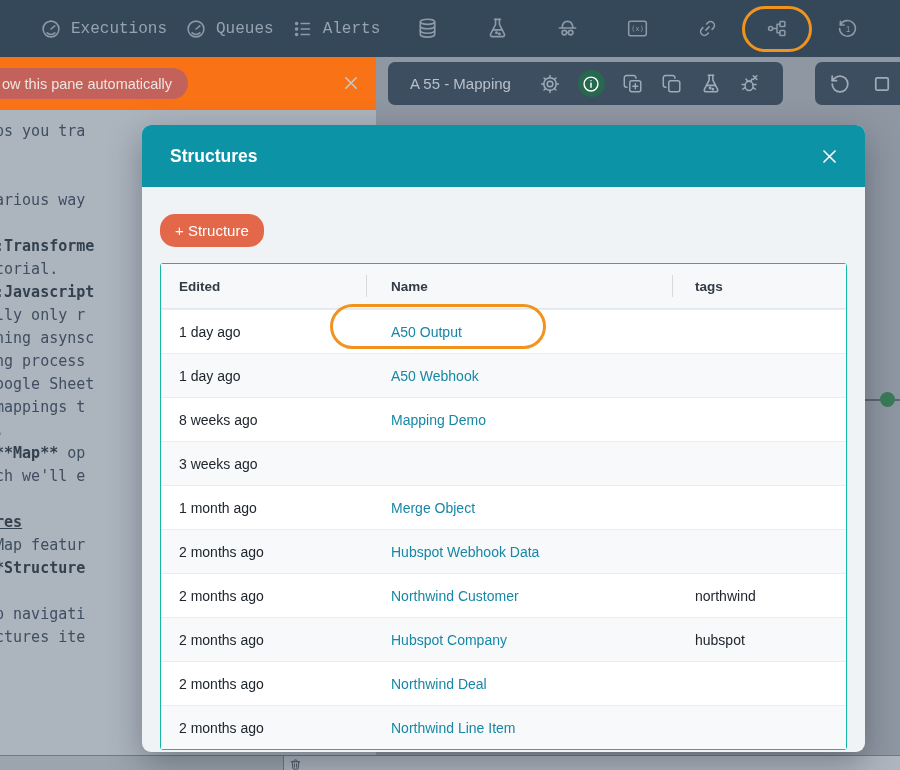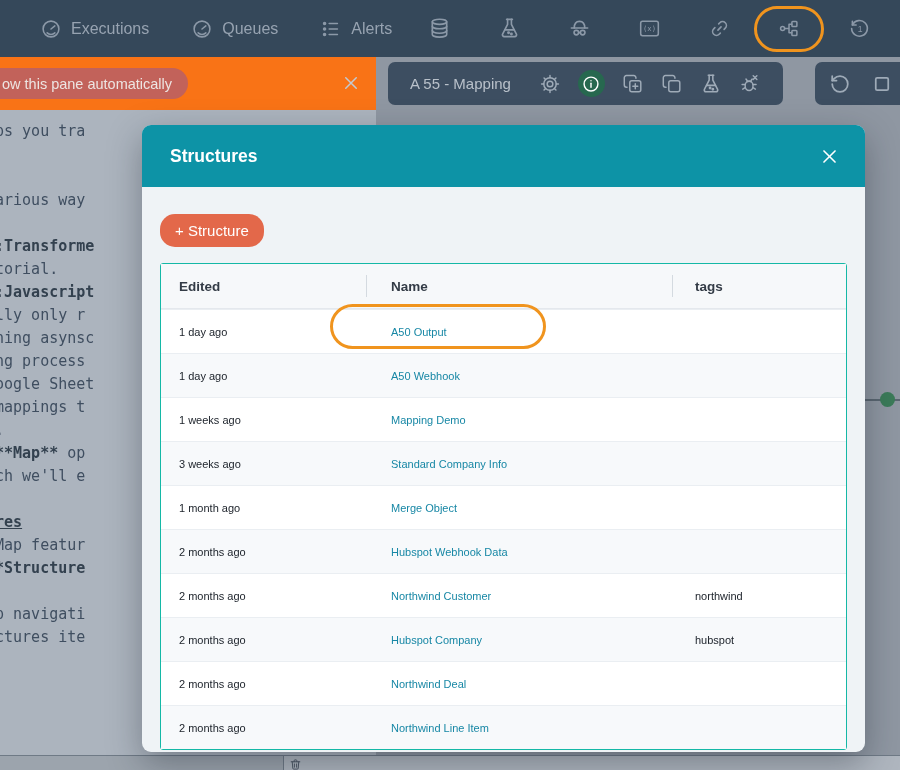--- a/index.html
+++ b/index.html
@@ -4,21 +4,21 @@
 <style>
   html,body{margin:0;padding:0;}
   .app{position:relative;width:900px;height:770px;overflow:hidden;
        background:#8F97A2;font-family:"Liberation Sans",sans-serif;
        -webkit-font-smoothing:antialiased;}
   .icon svg{width:100%;height:100%;display:block;}
 
   
   .topnav{position:absolute;top:0;left:0;width:900px;height:57px;background:#35485A;
           display:flex;align-items:center;padding-left:40px;box-sizing:border-box;z-index:30;}
-  .nav-items{display:flex;align-items:center;gap:42px;}
+  .nav-items{display:flex;align-items:center;gap:18px;font-family:Liberation Mono, monospace;}
   .nav-item{display:flex;align-items:center;gap:9px;color:#97A3B1;font-size:16px;cursor:pointer;white-space:nowrap;}
   .nav-item .icon{width:22px;height:22px;color:#8C99A8;}
   .nav-icon-btns{display:flex;align-items:center;margin-left:12px;}
   .nav-icon-btn{width:70px;height:46px;display:flex;align-items:center;justify-content:center;
                 color:#8C99A8;cursor:pointer;border:3.5px solid transparent;border-radius:23px;box-sizing:border-box;}
   .nav-icon-btn .icon{width:23px;height:23px;}
   .nav-icon-btn.highlighted{border-color:var(--accent-orange,#F0941E);}
 
   
   .pane-header{position:absolute;top:57px;left:0;width:376px;height:53px;background:#f97316;z-index:10;}
@@ -70,21 +70,21 @@
   .add-btn{display:inline-flex;align-items:center;background:var(--button-red,#E3684A);color:#fff;
            font-size:15px;border:none;border-radius:15px;padding:8px 15px;cursor:pointer;font-family:inherit;}
   .tbl{margin-top:16px;background:#fff;border:1px solid #14b8a6;border-radius:3px;}
   .tbl-header{display:flex;background:#F6F8FA;border-bottom:1px solid #E4E8ED;height:44px;
               align-items:center;font-weight:bold;font-size:13.5px;color:#333B46;}
   .col-edited{width:205px;padding-left:18px;box-sizing:border-box;}
   .col-name{width:306px;padding-left:25px;box-sizing:border-box;position:relative;}
   .col-tags{flex:1;padding-left:23px;box-sizing:border-box;position:relative;}
   .vsep{position:absolute;left:0;top:50%;transform:translateY(-50%);width:1px;height:22px;background:#D4DAE0;}
   .tbl-row{display:flex;align-items:center;height:43px;border-top:1px solid #EAEEF2;
-           font-size:11px;color:#20262E;cursor:pointer;}
+           font-size:14px;color:#20262E;cursor:pointer;}
   .tbl-row:nth-child(even){background:#F7F9FB;}
   .row-link{color:var(--link-teal,#1787A5);}
 
   
   .annotation-ellipse{position:absolute;left:330px;top:304px;width:216px;height:45px;
                       border:3.5px solid var(--accent-orange,#F0941E);border-radius:24px;
                       z-index:25;pointer-events:none;box-sizing:border-box;}
 </style>
 </head>
 <body>
@@ -318,27 +318,26 @@
               <span class="col-edited">1 day ago</span>
               <span class="col-name"><span class="row-link">A50 Output</span></span>
               <span class="col-tags"></span>
             </div>
             <div class="tbl-row">
               <span class="col-edited">1 day ago</span>
               <span class="col-name"><span class="row-link">A50 Webhook</span></span>
               <span class="col-tags"></span>
             </div>
             <div class="tbl-row">
-              <span class="col-edited">1 weeks ago</span>
+              <span class="col-edited">8 weeks ago</span>
               <span class="col-name"><span class="row-link">Mapping Demo</span></span>
               <span class="col-tags"></span>
             </div>
             <div class="tbl-row">
               <span class="col-edited">3 weeks ago</span>
-              <span class="col-name"><span class="row-link">Standard Company Info</span></span>
               <span class="col-tags"></span>
             </div>
             <div class="tbl-row">
               <span class="col-edited">1 month ago</span>
               <span class="col-name"><span class="row-link">Merge Object</span></span>
               <span class="col-tags"></span>
             </div>
             <div class="tbl-row">
               <span class="col-edited">2 months ago</span>
               <span class="col-name"><span class="row-link">Hubspot Webhook Data</span></span>

